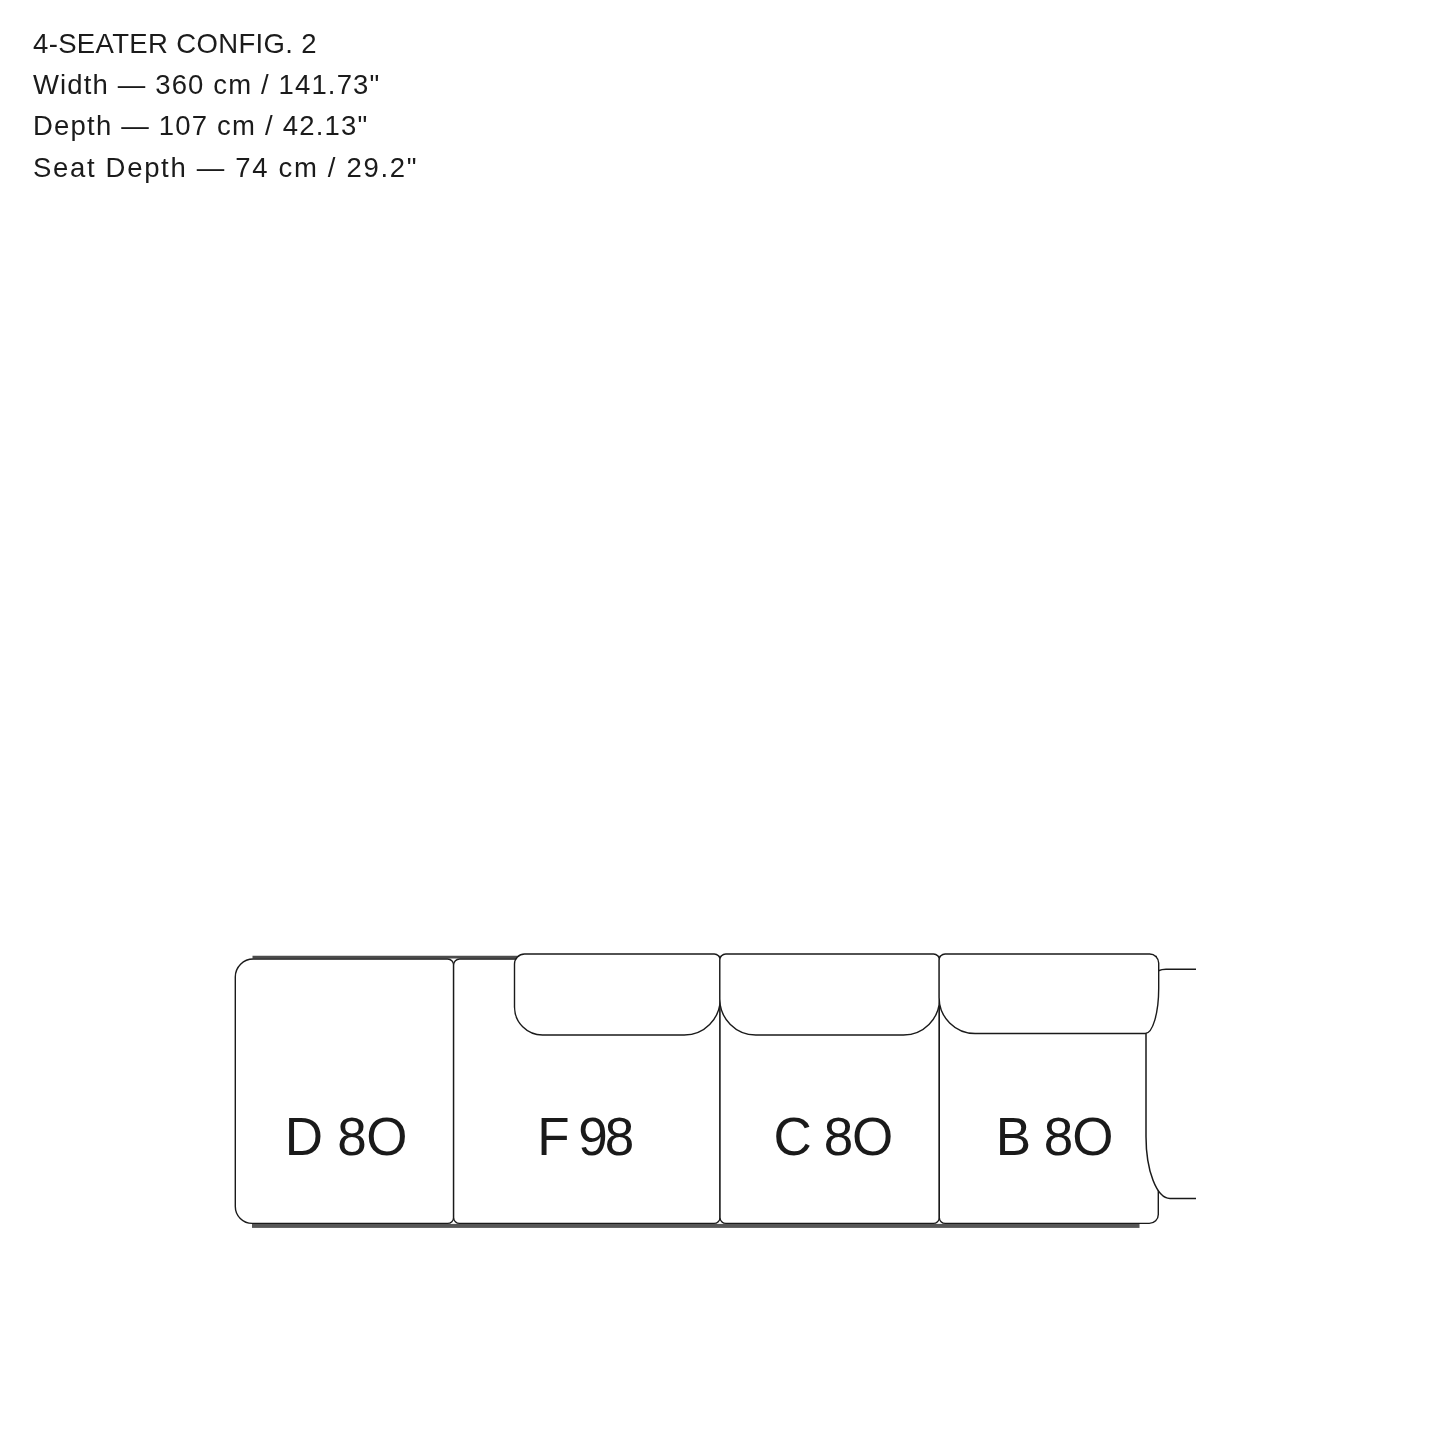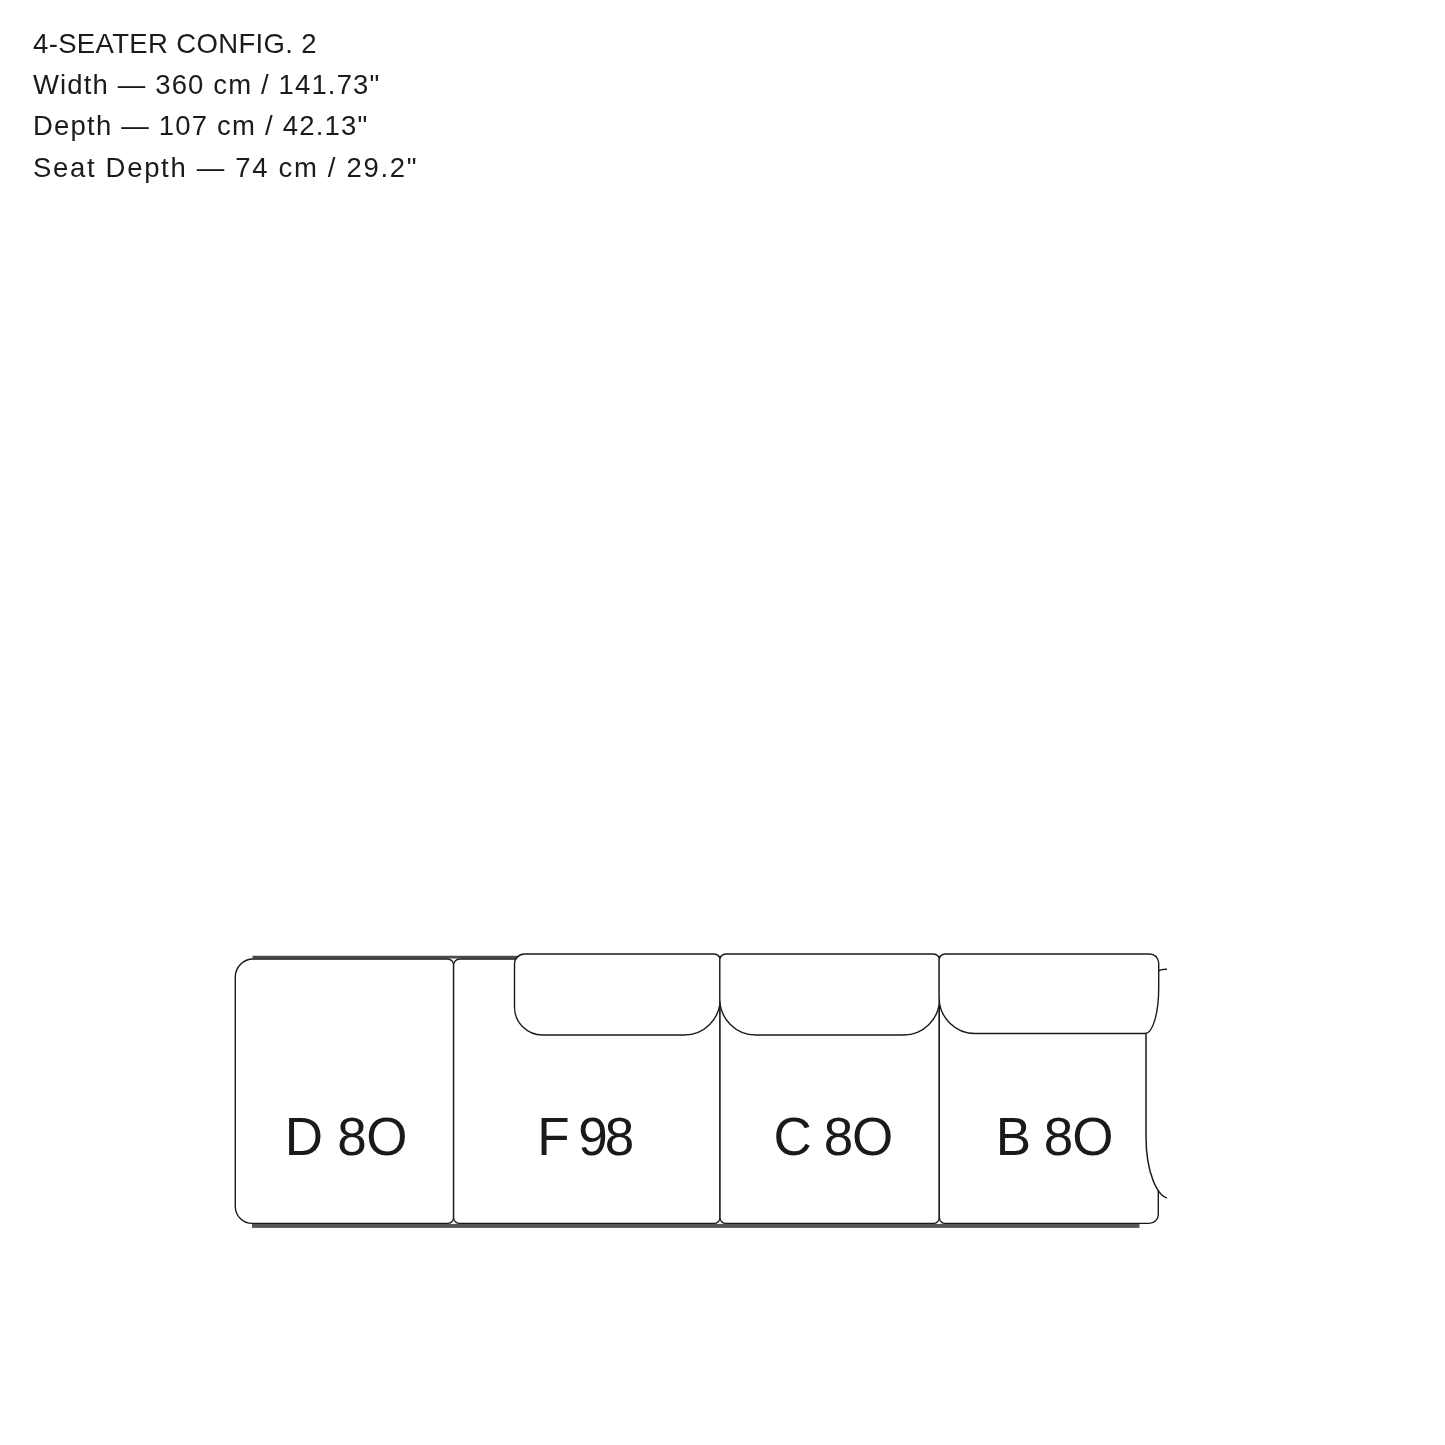--- a/index.html
+++ b/index.html
@@ -1,16 +1,16 @@
 <!DOCTYPE html>
 <html><head>
 <meta charset="utf-8">
 <style>
   html,body{margin:0;padding:0;background:#ffffff;}
-  .page{position:relative;width:1167px;height:1445px;background:#1d4ed8;overflow:hidden;}
+  .page{position:relative;width:1167px;height:1445px;background:#1d4ed8;overflow:hidden;padding-left:29px;}
   svg{position:absolute;top:0;left:0;filter:blur(0.34px);}
   text{font-family:"Liberation Sans", sans-serif;}
 </style>
 </head>
 <body>
 <div class="page">
 <svg width="1445" height="1445" viewBox="0 0 1445 1445">
 
   <rect x="0" y="0" width="1445" height="1445" fill="#ffffff"></rect>
 

